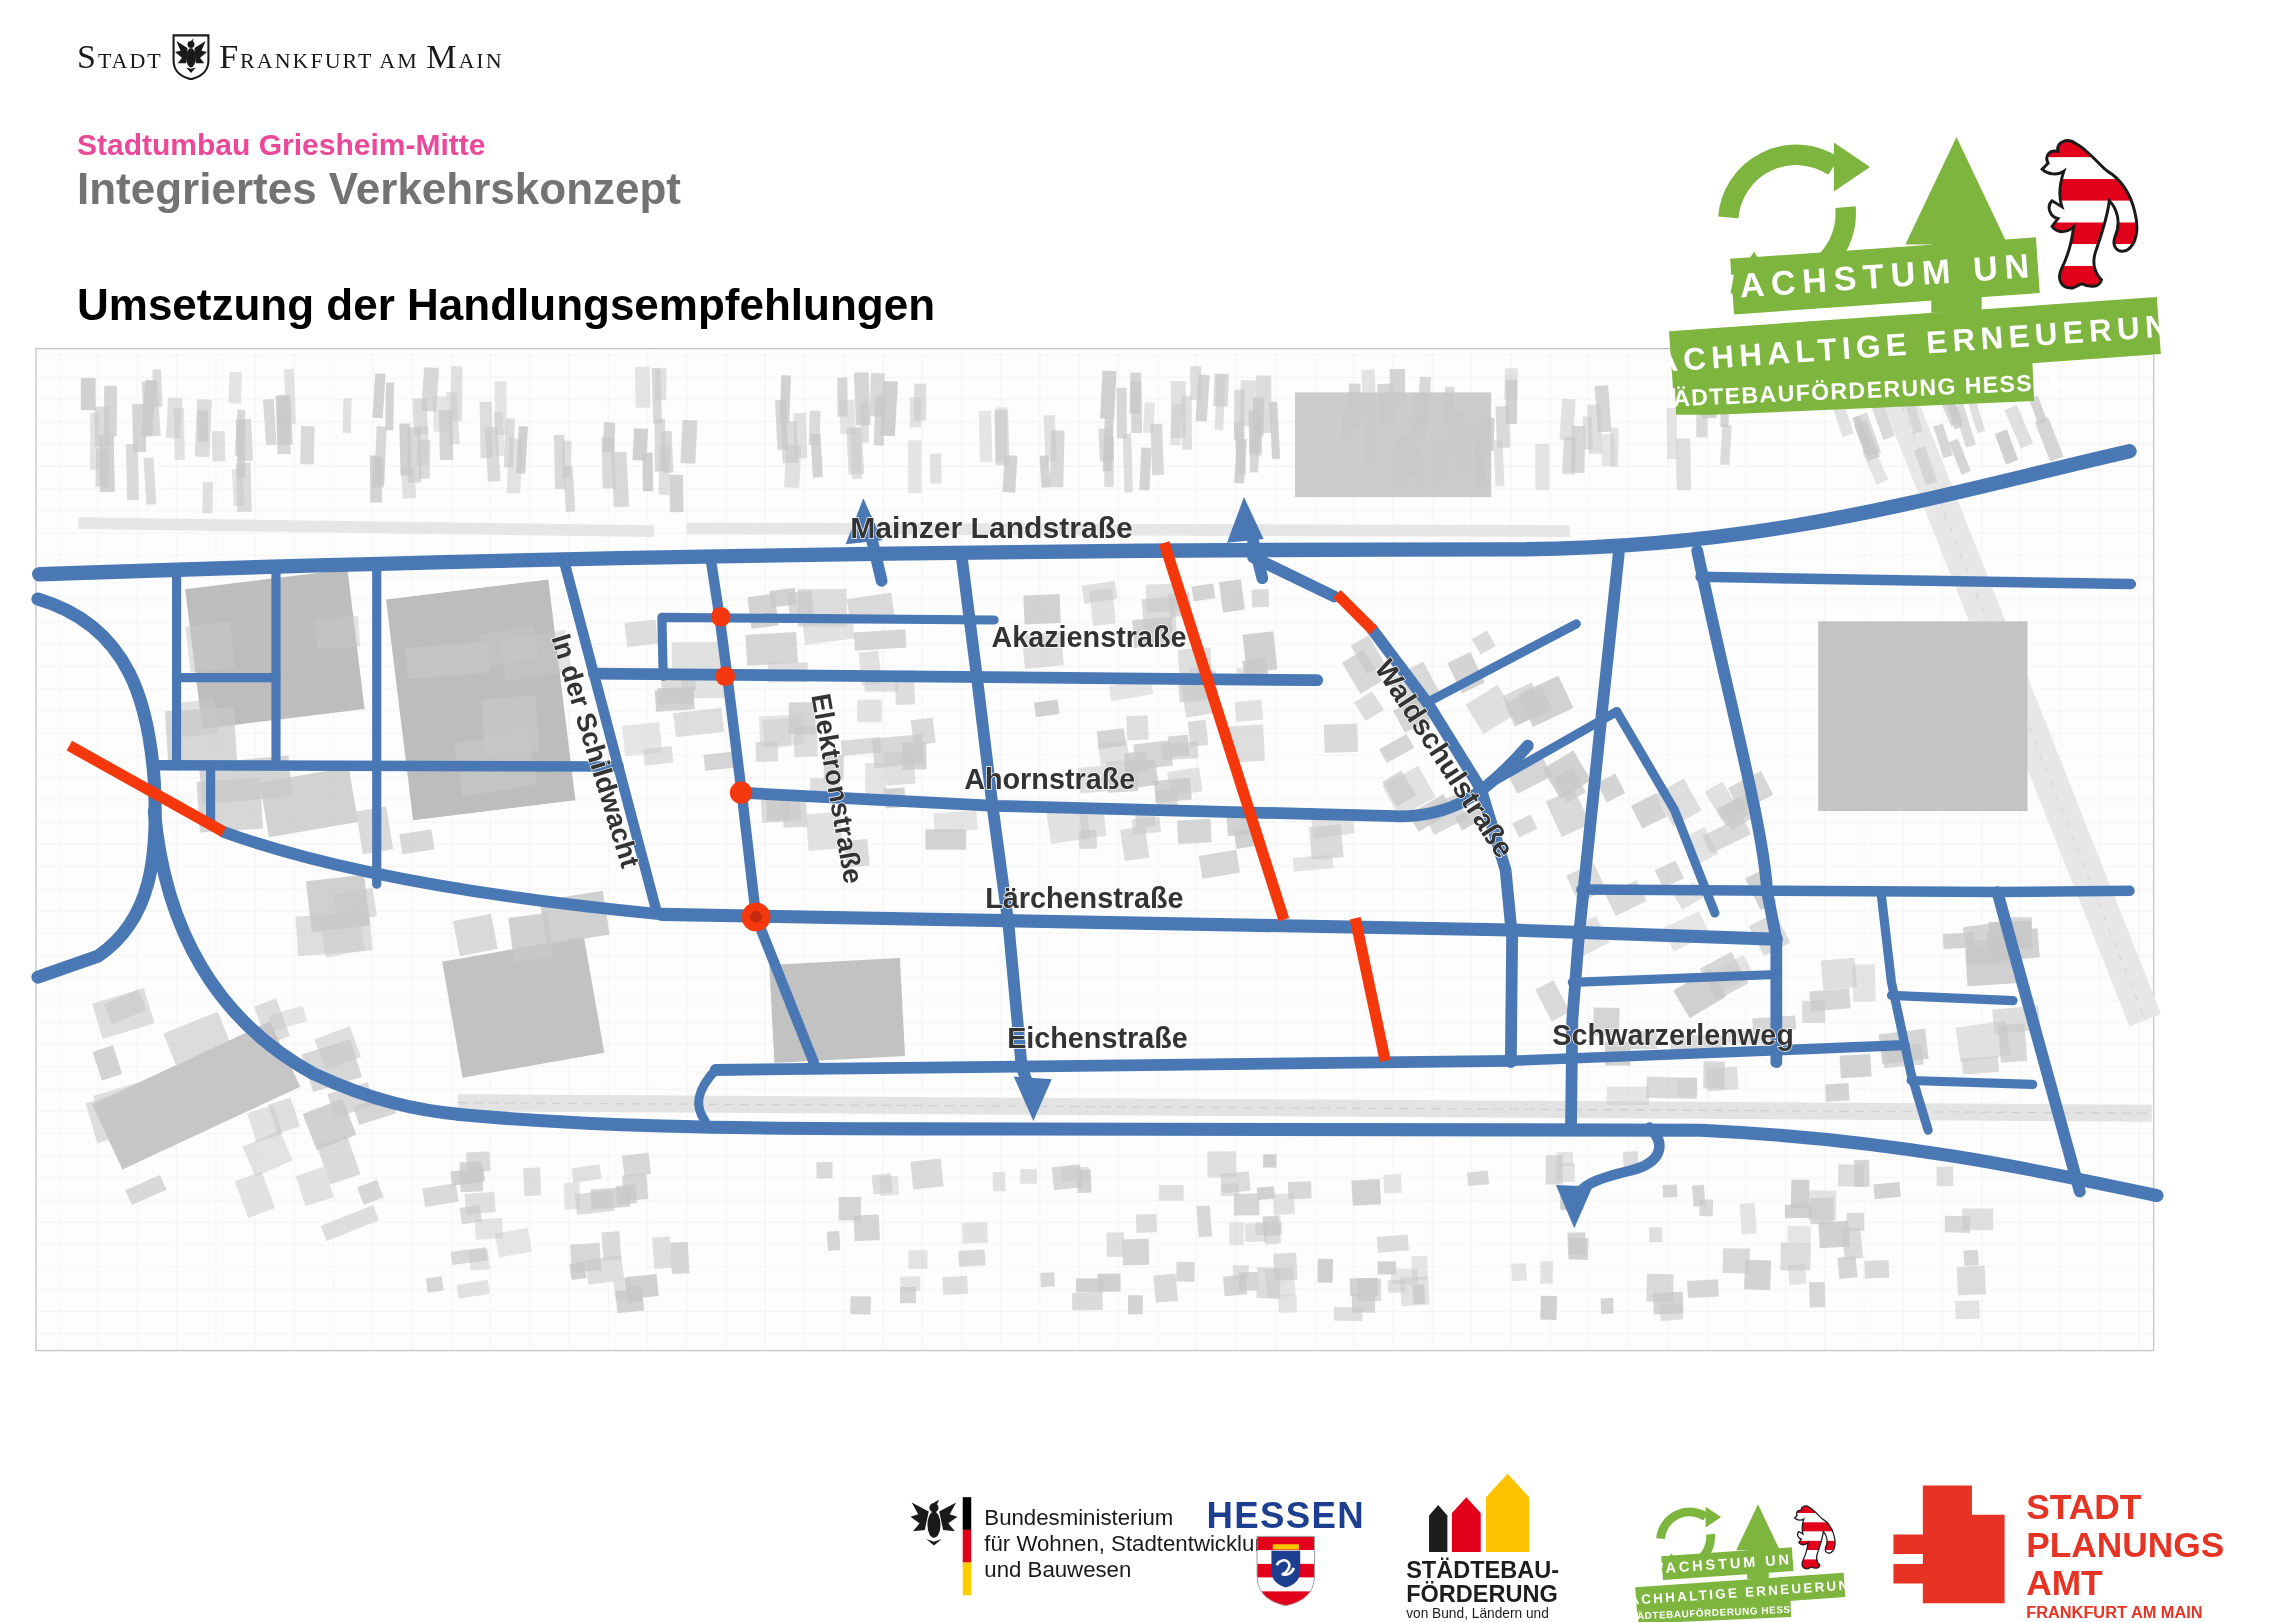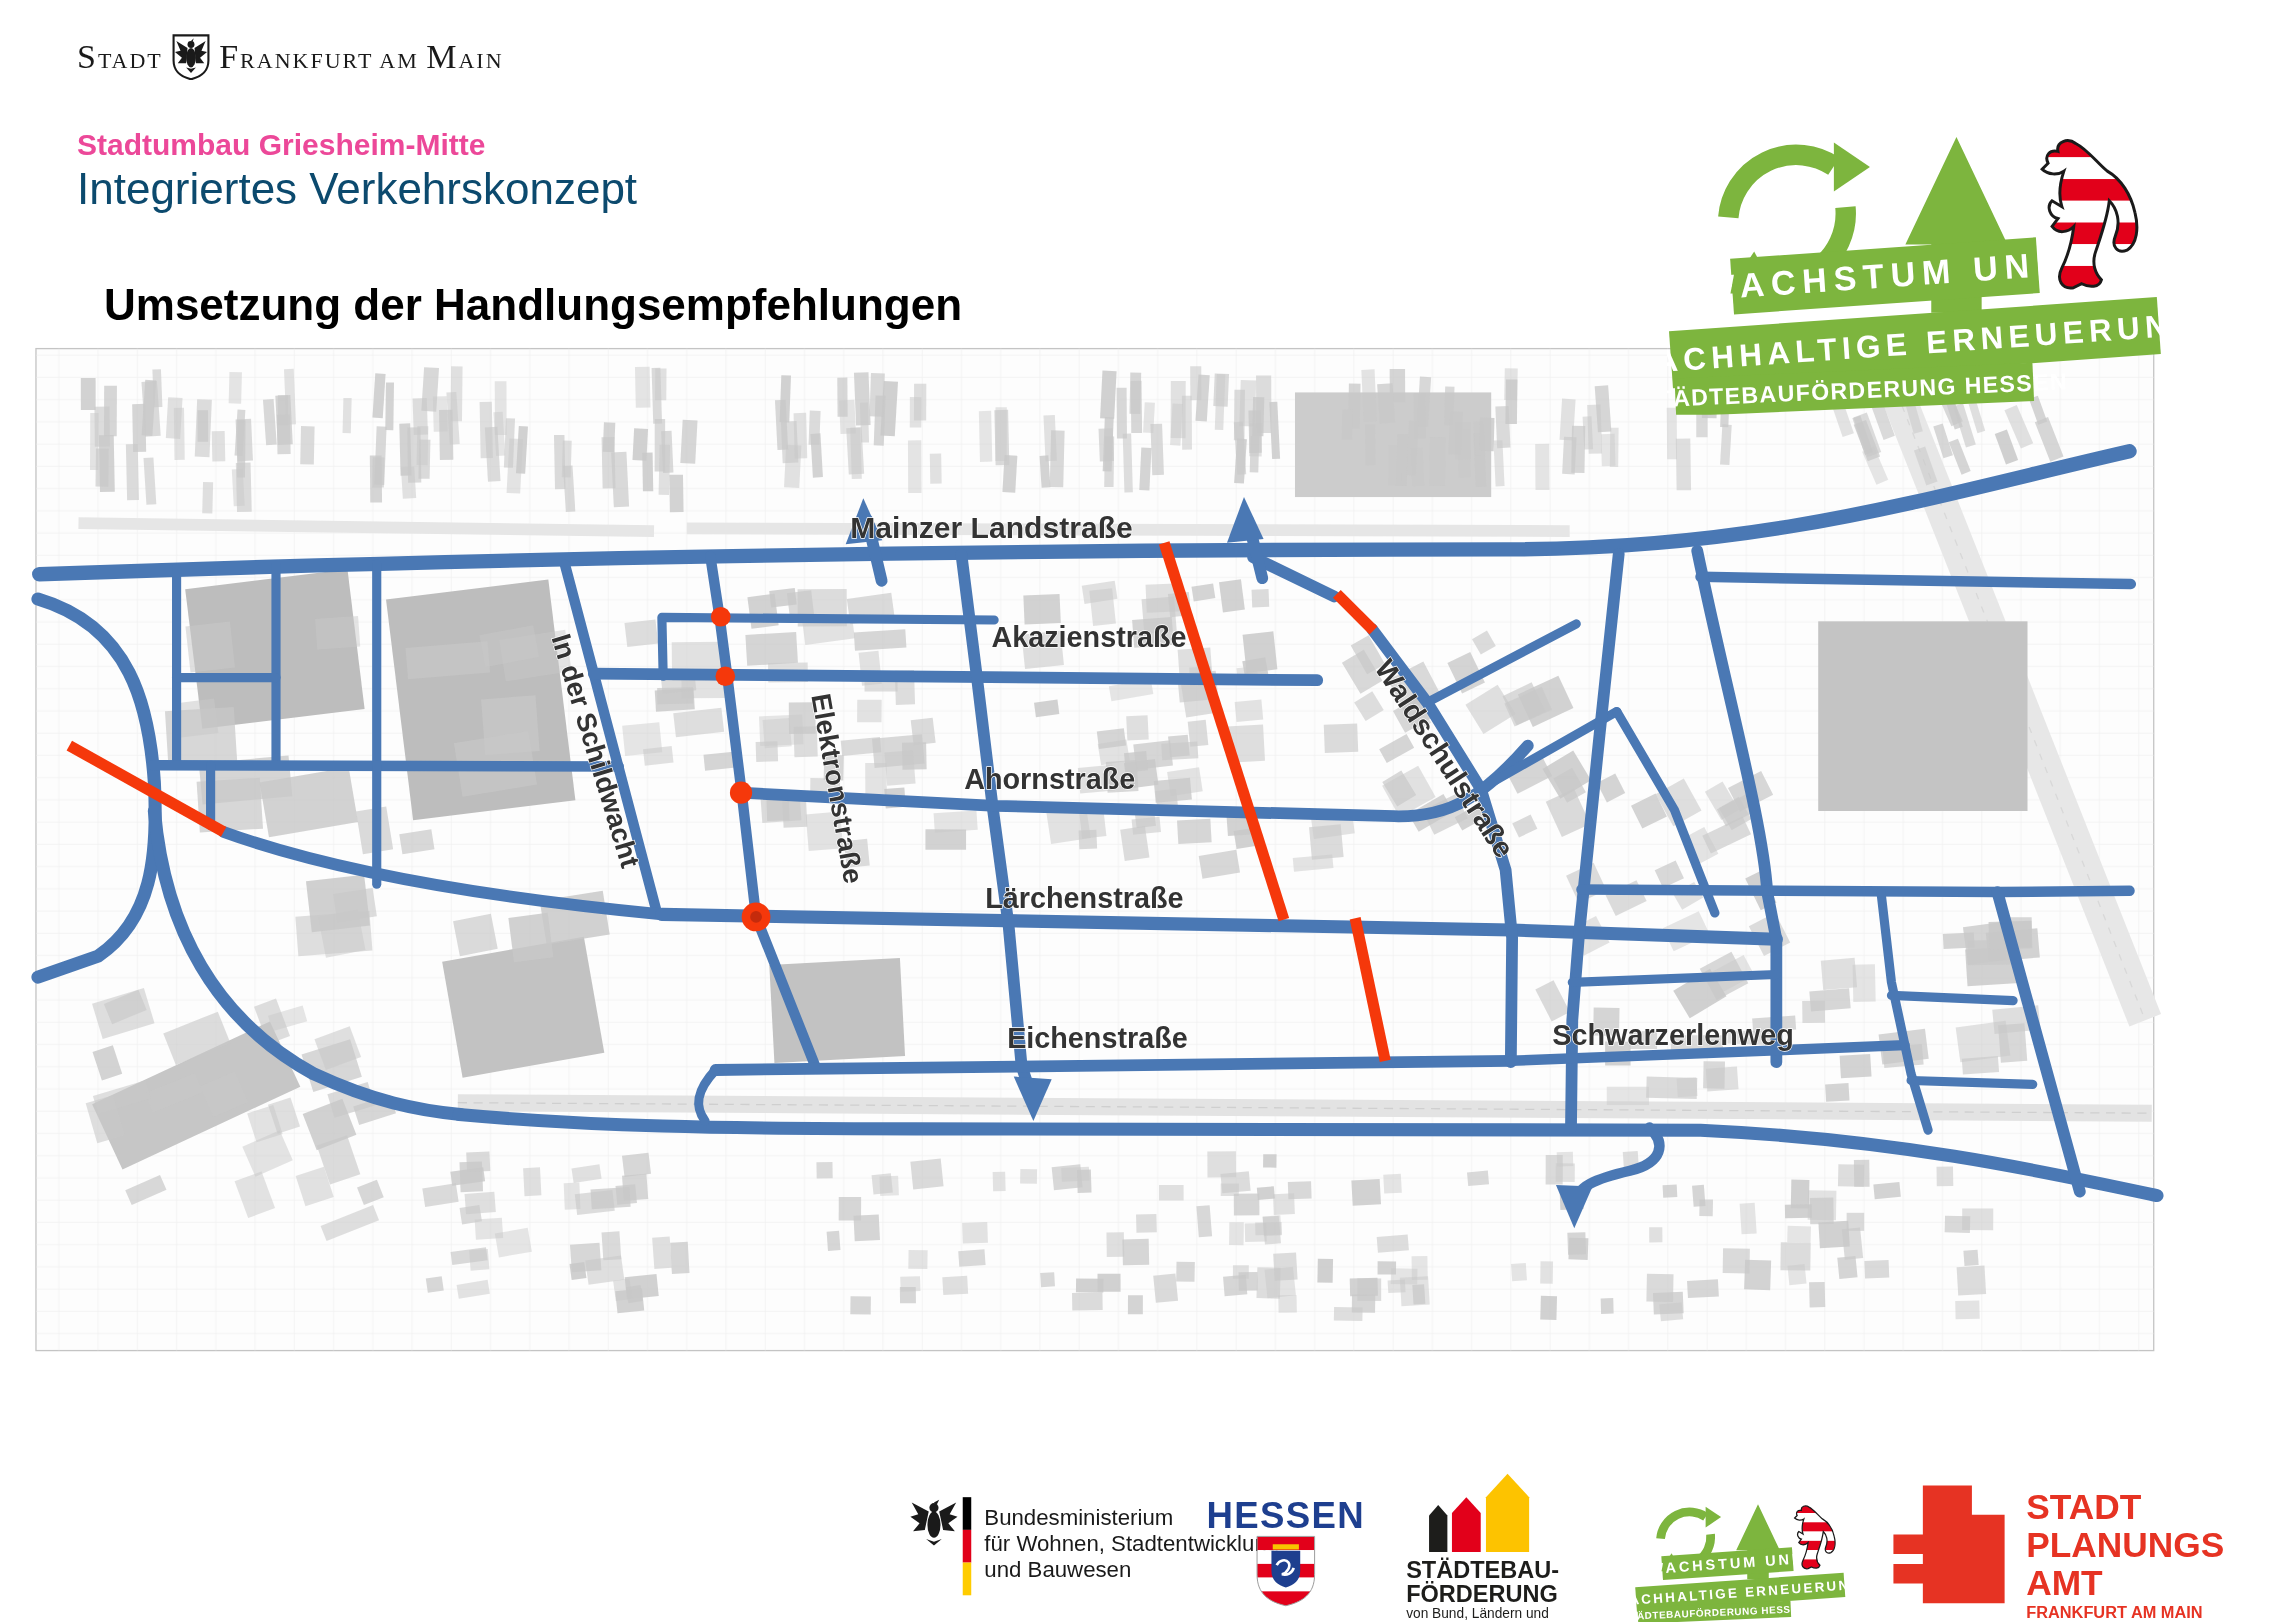--- a/index.html
+++ b/index.html
@@ -5,22 +5,22 @@
   html,body{margin:0;padding:0;background:#fff;}
   .page{position:relative;width:2295px;height:1622px;background:#fff;overflow:hidden;
         font-family:"Liberation Sans",sans-serif;}
   svg text{font-family:"Liberation Sans",sans-serif;}
   
   .citylogo{position:absolute;left:77px;top:34px;display:flex;align-items:center;gap:9.2px;
             font-family:"Liberation Serif",serif;color:#1a1a1a;}
   .citylogo .w{font-size:22px;letter-spacing:2px;}
   .citylogo .w b{font-size:34px;font-weight:400;}
   .h-project{position:absolute;left:77px;top:128px;font-size:30px;font-weight:700;color:#ec4899;}
-  .h-title{position:absolute;left:77px;top:164px;font-size:44px;font-weight:400;color:#0c4a6e;}
-  .h-sub{position:absolute;left:77px;top:280px;font-size:44px;font-weight:700;color:#000;margin-left:27px;}
+  .h-title{position:absolute;left:77px;top:164px;font-size:44px;font-weight:700;color:#737373;}
+  .h-sub{position:absolute;left:77px;top:280px;font-size:44px;font-weight:700;color:#000;}
   
   .map{position:absolute;left:0;top:0;}
   .street{stroke:#4a78b4;fill:none;stroke-linecap:round;stroke-linejoin:round;}
   .w22{stroke-width:22px;} .w20{stroke-width:20px;} .w18{stroke-width:18px;}
   .w16{stroke-width:16px;} .w14{stroke-width:14px;}
   .measure{stroke:#f5380b;stroke-width:17px;fill:none;stroke-linecap:butt;}
   .dot{fill:#f5380b;}
   .arrow{fill:#4a78b4;}
   .slabel{font-weight:700;fill:#333;paint-order:stroke;stroke:#ffffff;stroke-width:2px;}
   

